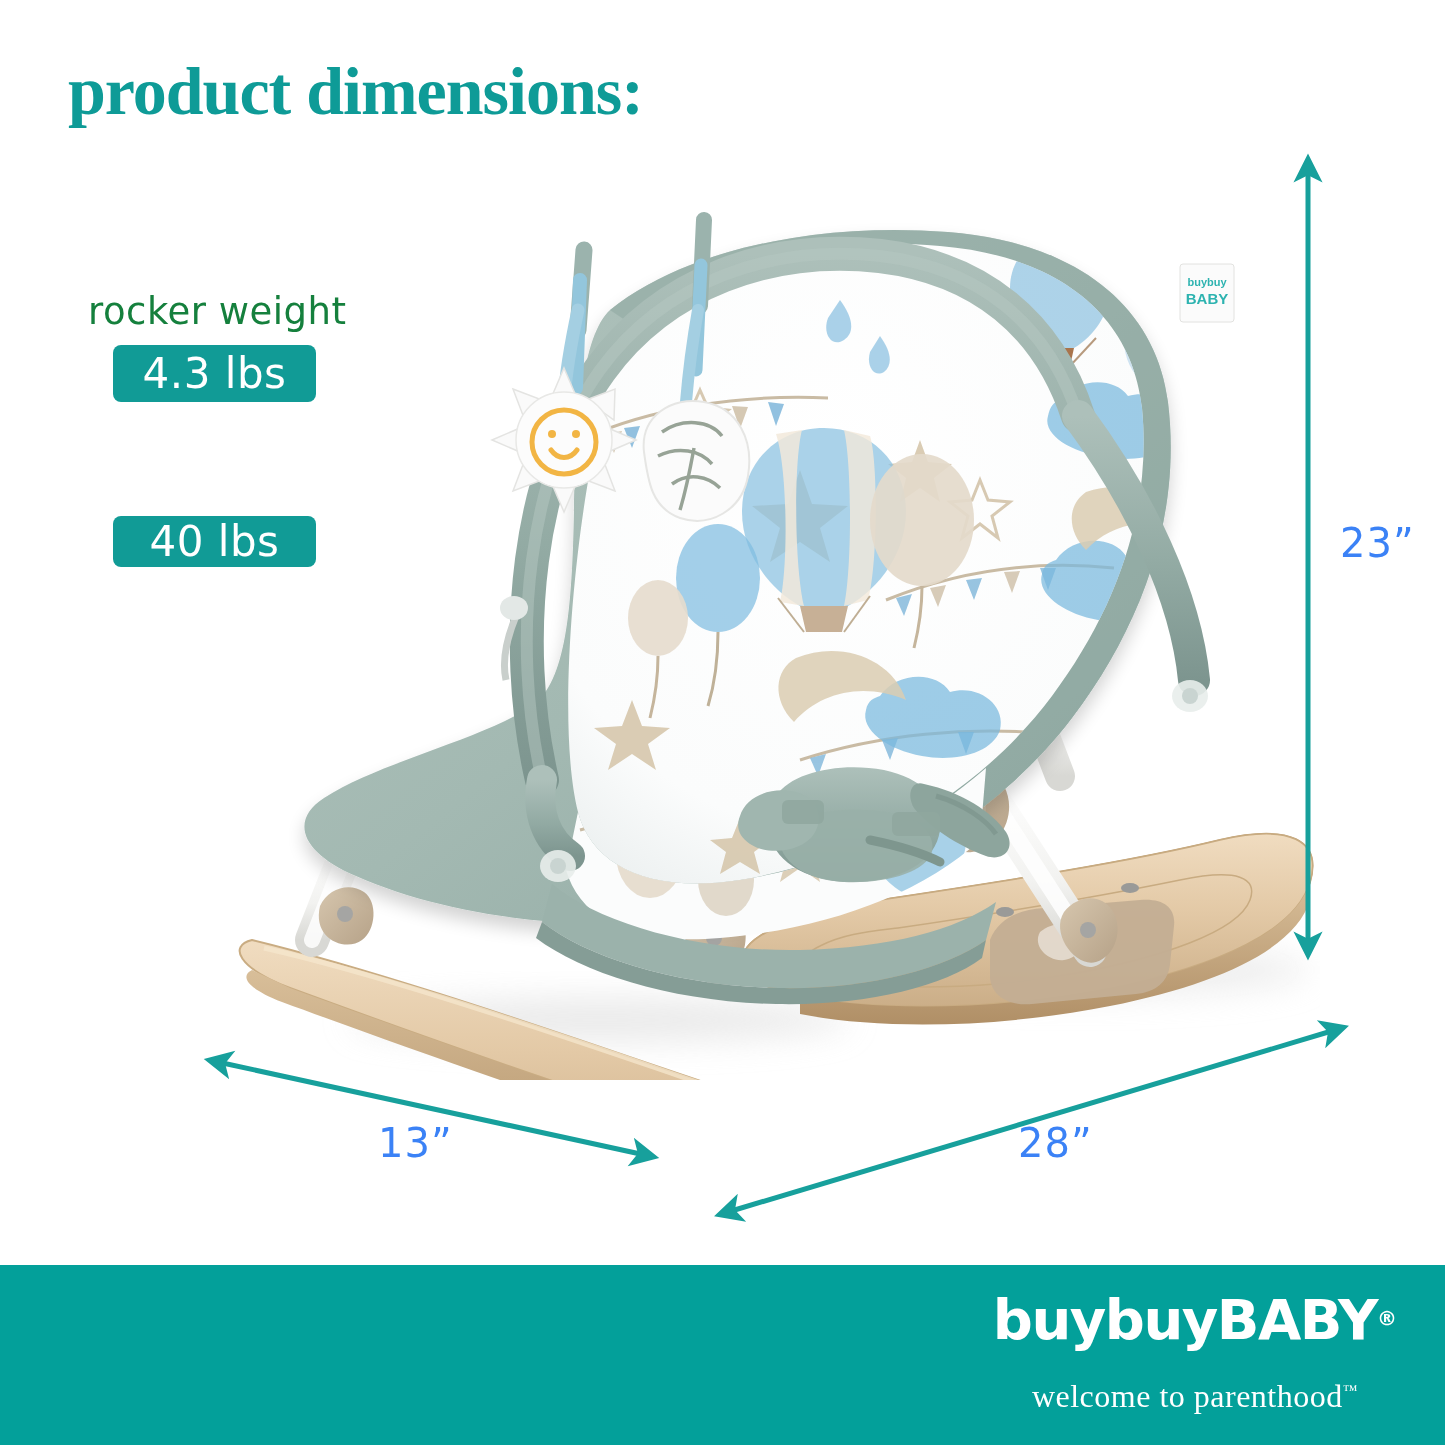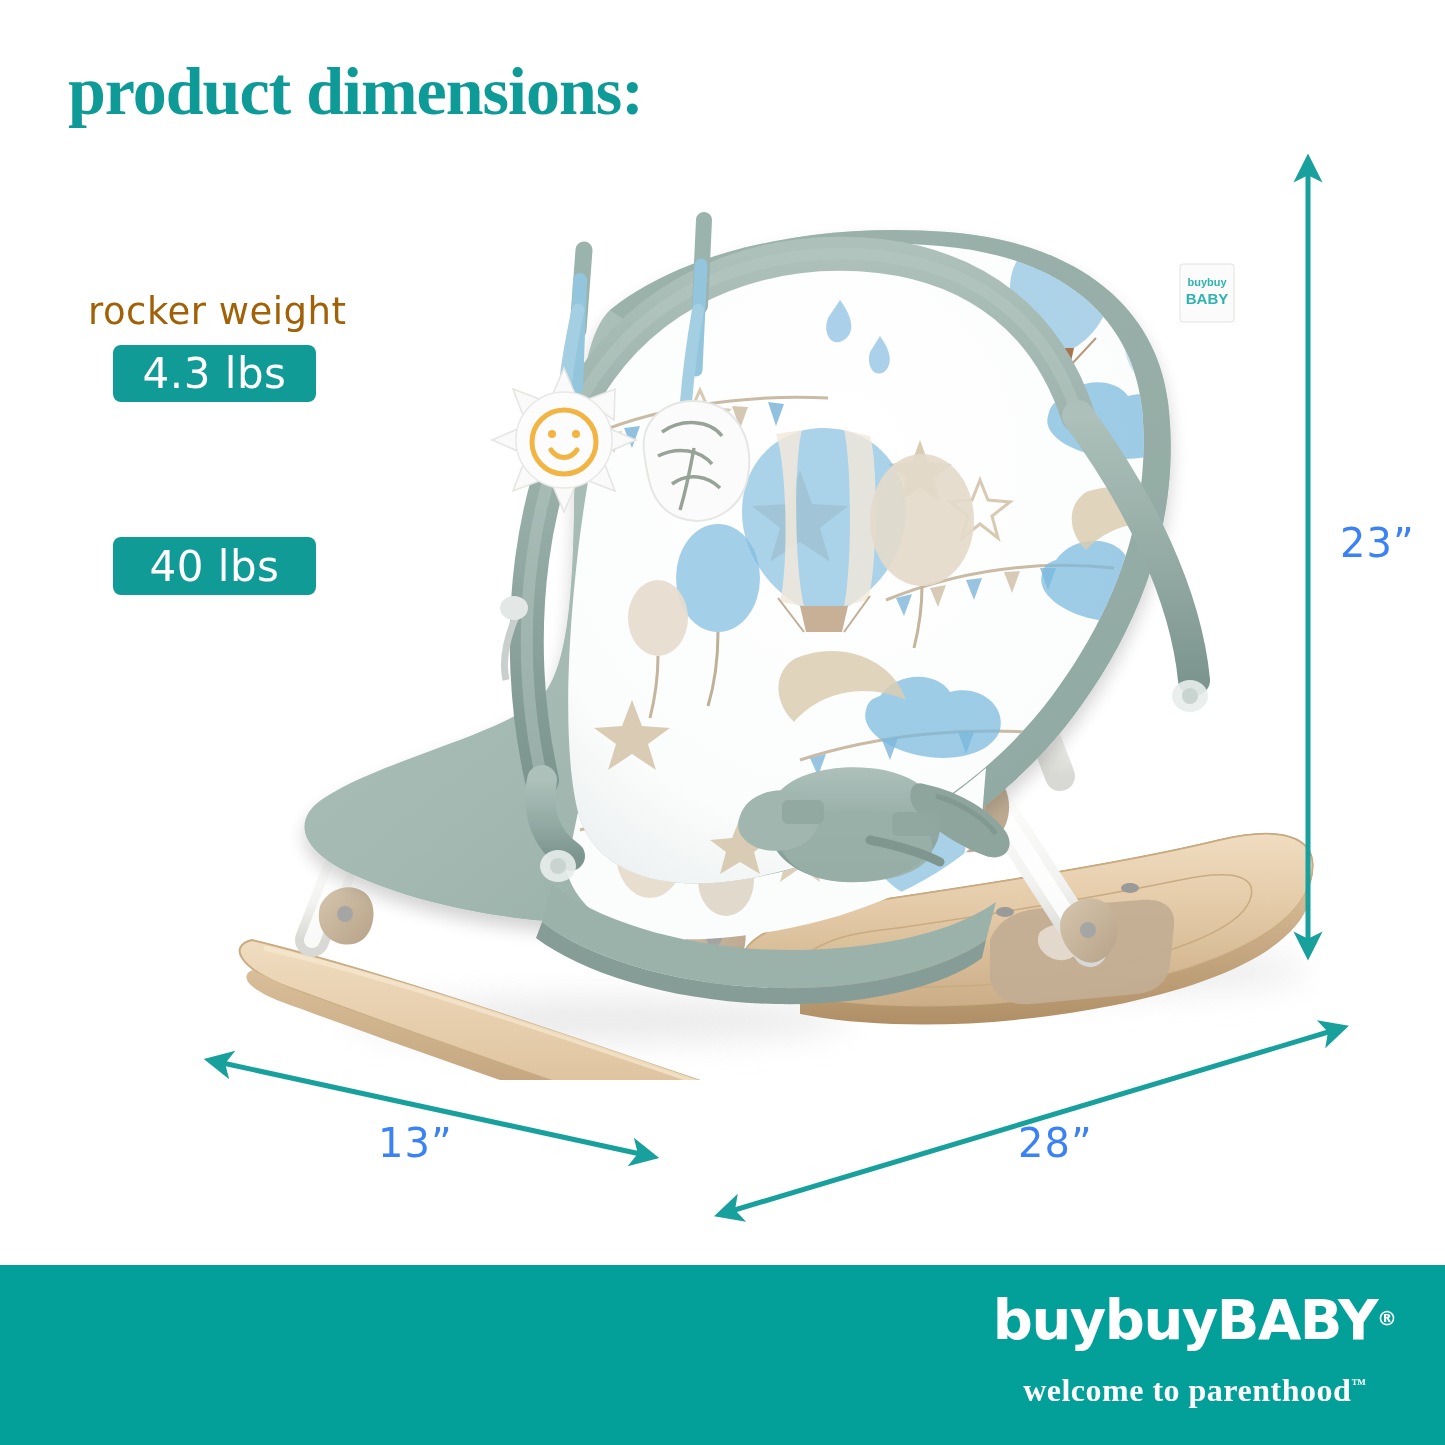--- a/index.html
+++ b/index.html
@@ -21,21 +21,21 @@
     font-size: 68px;
     letter-spacing: -1px;
     color: #0E9B97;
     white-space: nowrap;
   }
 
   
   .spec-label {
     position: absolute;
     font-size: 37px;
-    color: #a16207;
+    color: #15803d;
     letter-spacing: 0.5px;
     white-space: nowrap;
     font-family: "DejaVu Sans", sans-serif;
     font-weight: 400;
   }
   .spec-badge {
     position: absolute;
     background: #119B96;
     border-radius: 8px;
     color: #ffffff;
@@ -43,21 +43,21 @@
     font-family: "DejaVu Sans", sans-serif;
     display: flex;
     align-items: center;
     justify-content: center;
     white-space: nowrap;
     letter-spacing: 0.5px;
   }
   #spec0-label { left: 88px;  top: 290px; }
   #spec0-badge { left: 113px; top: 345px; width: 203px; height: 57px; }
   #spec1-label { left: 110px; top: 490px; }
-  #spec1-badge { left: 113px; top: 537px; width: 203px; height: 58px; }
+  #spec1-badge { left: 113px; top: 516px; width: 203px; height: 51px; }
 
   
   .dim-label {
     position: absolute;
     font-size: 40px;
     color: #3b82f6;
     font-family: "DejaVu Sans", sans-serif;
     letter-spacing: 1px;
     white-space: nowrap;
   }
@@ -85,25 +85,25 @@
     font-weight: bold;
     font-size: 56px;
     color: #ffffff;
     letter-spacing: -1.5px;
     line-height: 1.05;
     white-space: nowrap;
   }
   .logo-main .reg { font-size: 20px; vertical-align: 14px; letter-spacing: 0; }
   .logo-tag {
     font-family: "Liberation Serif", serif;
-    font-weight: bold;
+    font-weight: normal;
     font-size: 32px;
     color: #ffffff;
     letter-spacing: 0.5px;
-    margin-top: 22px;
+    margin-top: 28px;
     white-space: nowrap;
   }
   .logo-tag .tm { font-size: 15px; vertical-align: 12px; }
 </style>
 </head>
 <body>
 
 <div id="canvas">
 
   <div class="title">product dimensions:</div>

